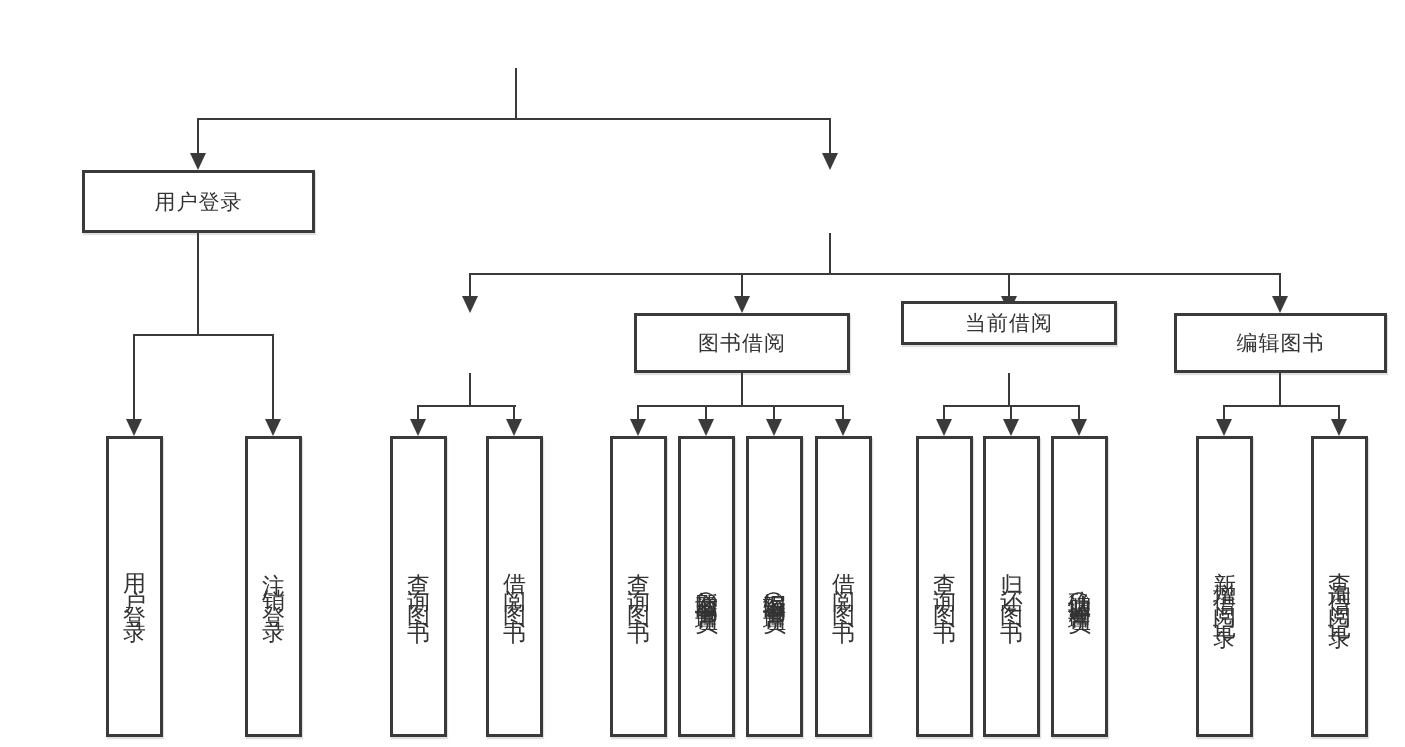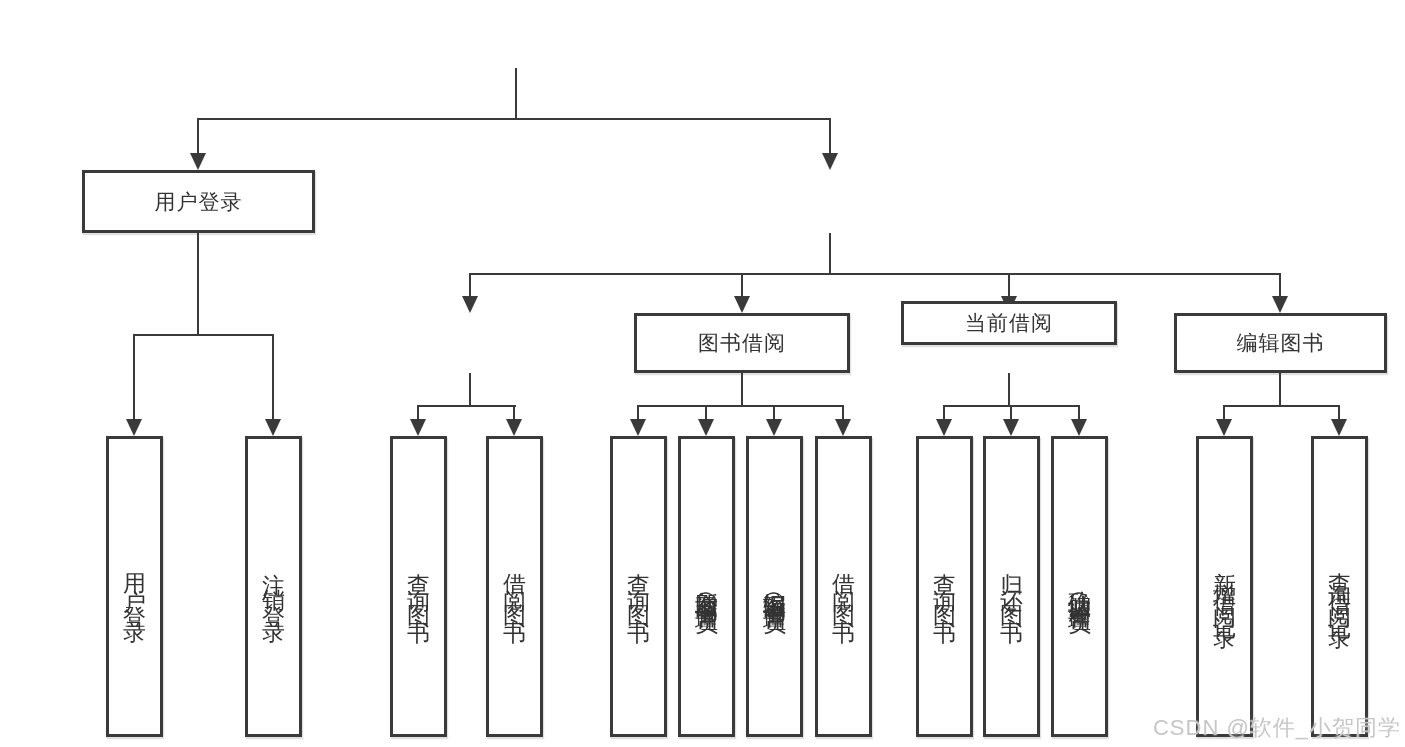--- a/index.html
+++ b/index.html
@@ -154,15 +154,14 @@
   <div class="node vnode tight" style="left:746px;top:436px;width:57px;height:301px;"><span>编辑图书（管理员）</span></div>
   <div class="node vnode loose" style="left:815px;top:436px;width:57px;height:301px;"><span>借阅图书</span></div>
 
   <div class="node vnode loose" style="left:916px;top:436px;width:57px;height:301px;"><span>查询图书</span></div>
   <div class="node vnode loose" style="left:983px;top:436px;width:57px;height:301px;"><span>归还图书</span></div>
   <div class="node vnode tight" style="left:1051px;top:436px;width:57px;height:301px;"><span>确认归还（管理员）</span></div>
 
   <div class="node vnode mid" style="left:1196px;top:436px;width:57px;height:301px;"><span>新增借阅记录</span></div>
   <div class="node vnode mid" style="left:1311px;top:436px;width:57px;height:301px;"><span>查询借阅记录</span></div>
 
-  <div class="watermark">CSDN @软件_小贺同学</div>
 
 </div>
 
 </body></html>

